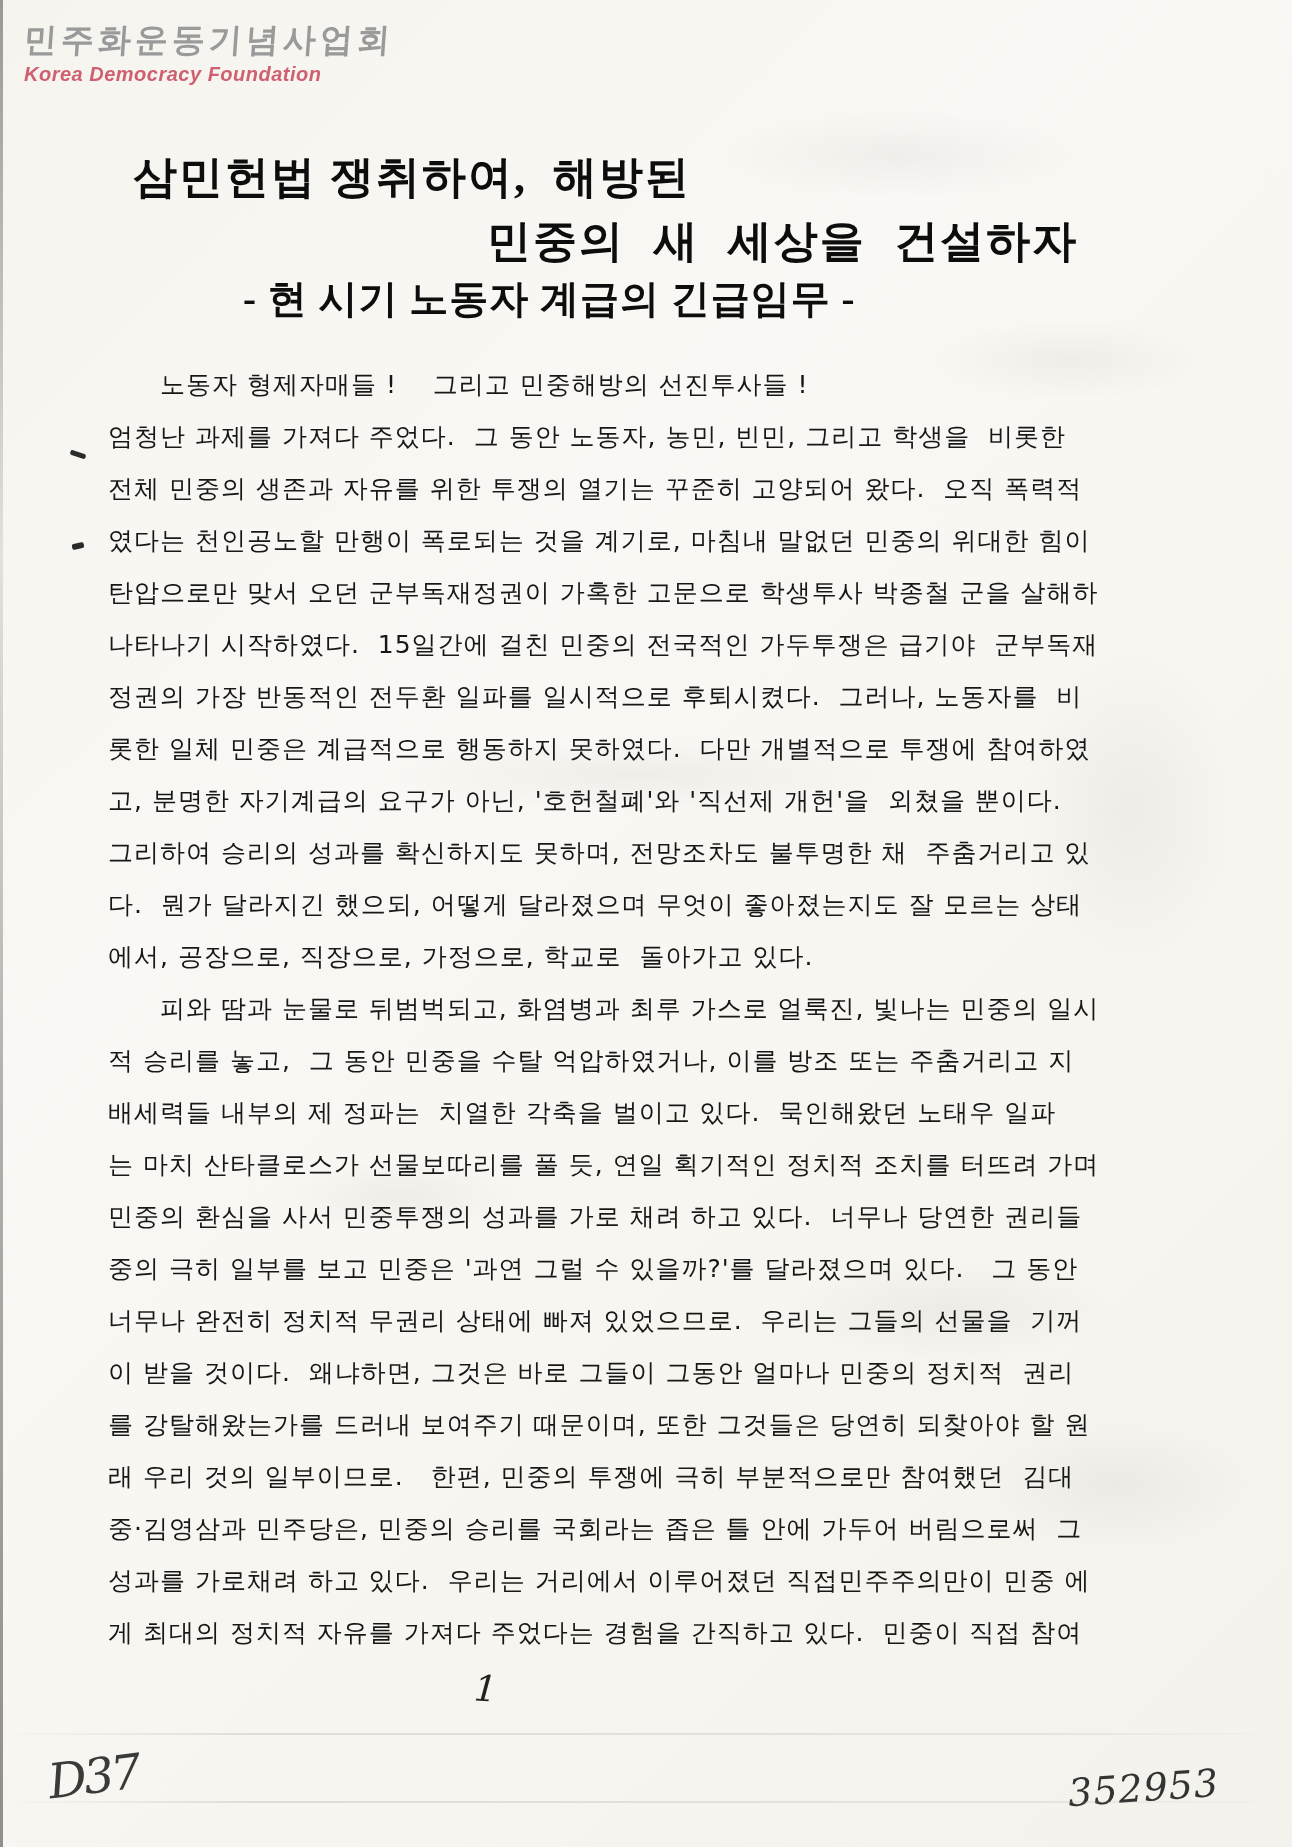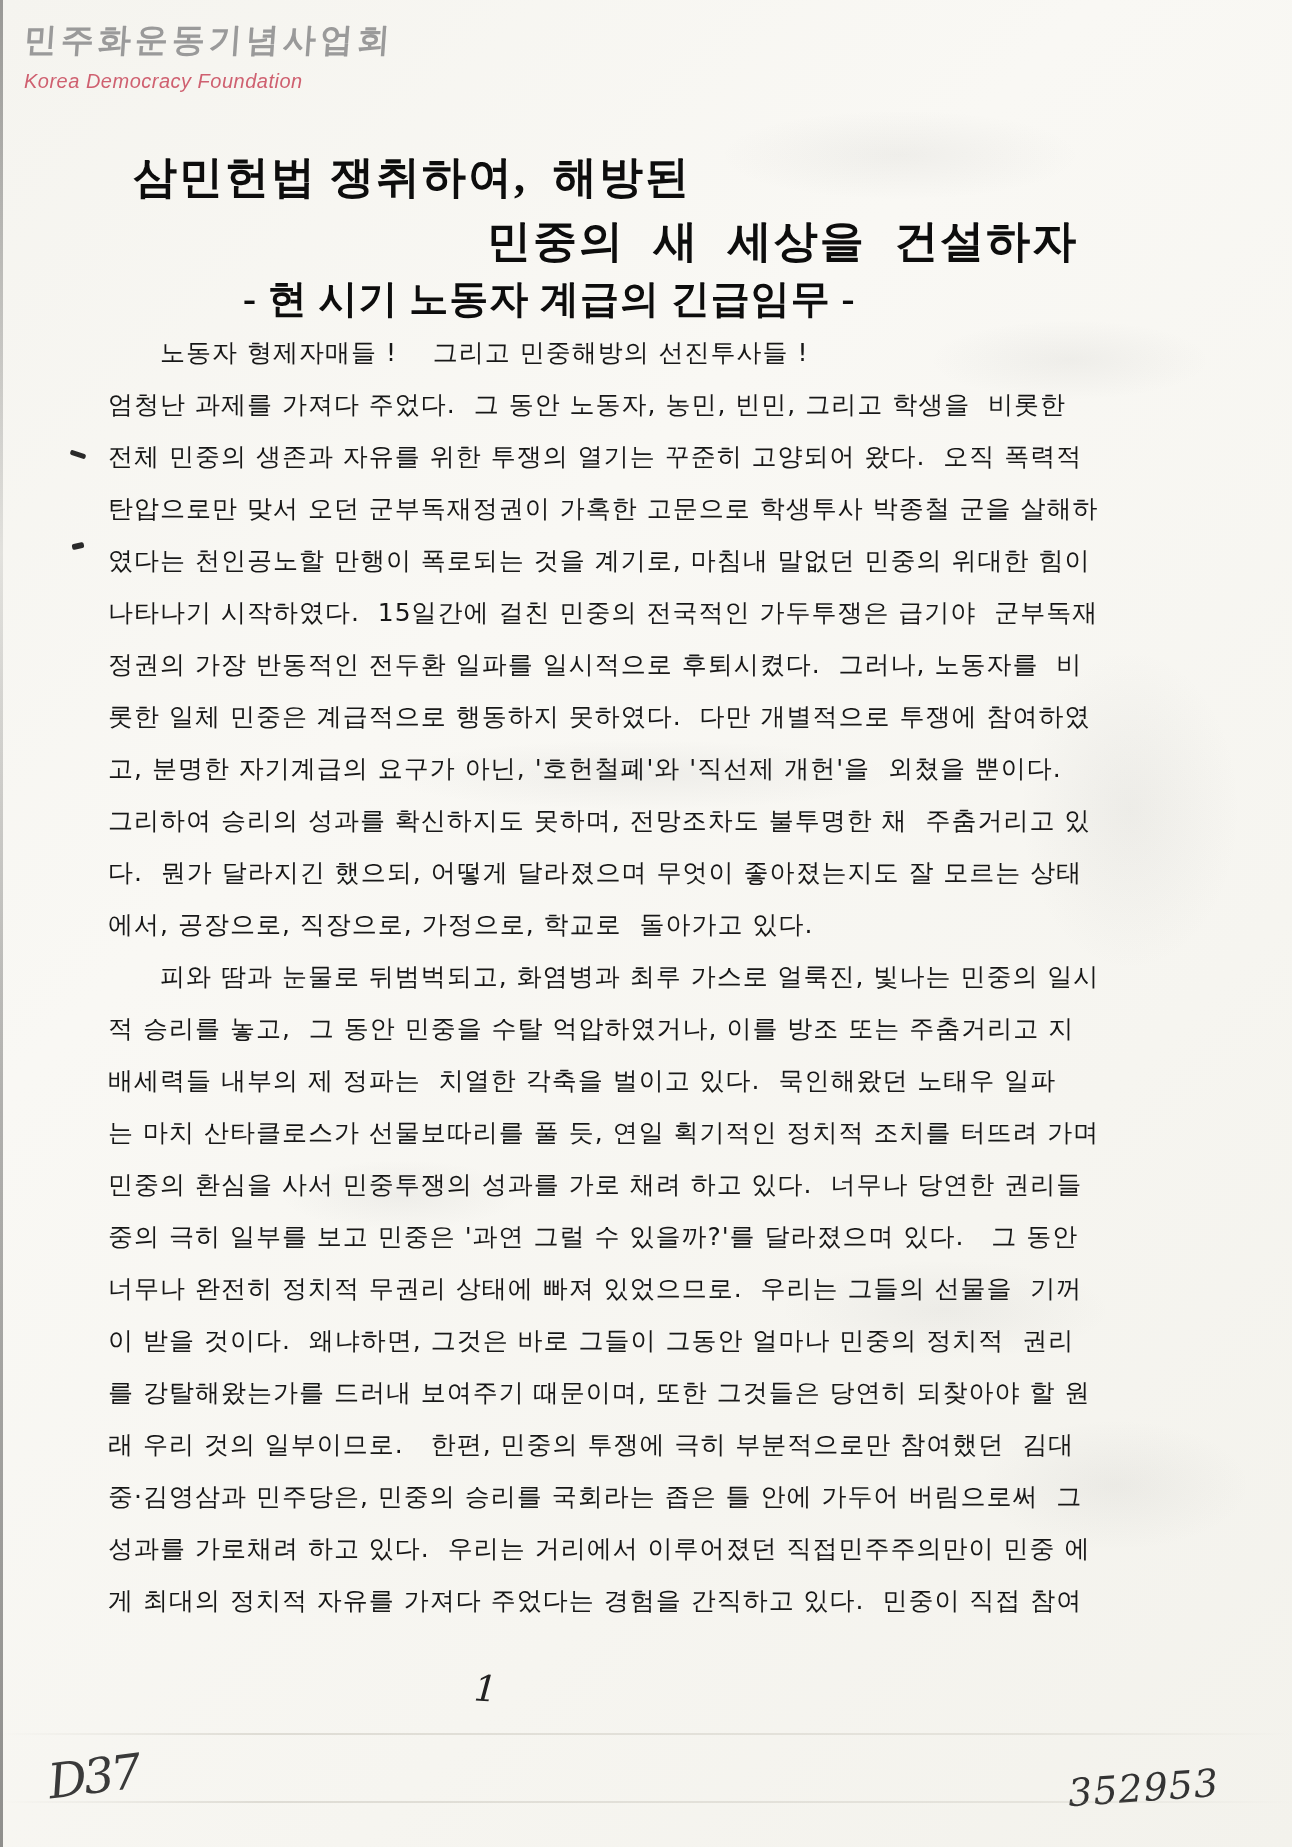--- a/index.html
+++ b/index.html
@@ -29,23 +29,22 @@
   .logo { position: absolute; left: 24px; top: 18px; }
   .logo-kr {
     font-family: "DejaVu Serif", serif;
     font-weight: bold;
     font-size: 33px;
     letter-spacing: 4px;
     color: #9a9a9a;
     transform: skewX(-4deg);
   }
   .logo-en {
-    margin-top: 7px;
     font-family: "Liberation Sans", sans-serif;
-    font-weight: normal;
+    font-weight: bold;
     font-style: italic;
     font-size: 20px;
     letter-spacing: 0.5px;
     color: #cf6070;
   }
   
   .title-line1 {
     position: absolute; left: 133px; top: 148px;
     font-family: "Liberation Serif", serif;
     font-weight: 700; font-size: 44px; letter-spacing: 2px;
@@ -58,21 +57,21 @@
     color: #0d0d0d; white-space: pre;
   }
   .subtitle {
     position: absolute; left: 243px; top: 272px;
     font-family: "Liberation Serif", serif;
     font-weight: 700; font-size: 39px; letter-spacing: 1px;
     color: #0d0d0d; white-space: pre; text-align: center;
   }
   
   .body-text {
-    position: absolute; left: 108px; top: 336px; width: 1092px;
+    position: absolute; left: 108px; top: 368px; width: 1092px;
   }
   .body-line {
     height: 52px;
     font-size: 25px;
     letter-spacing: 1px;
     color: #171717;
     white-space: pre;
     font-family: "DejaVu Sans", sans-serif;
   }
   .body-line.indent { padding-left: 52px; }
@@ -135,22 +134,22 @@
 
   <div class="title-line1">삼민헌법 쟁취하여,  해방된</div>
   <div class="title-line2">민중의 새 세상을 건설하자</div>
   <div class="subtitle">- 현 시기 노동자 계급의 긴급임무 -</div>
 
   <div class="body-text">
 
   <div class="body-line indent">노동자 형제자매들 !    그리고 민중해방의 선진투사들 !</div>
       <div class="body-line">엄청난 과제를 가져다 주었다.  그 동안 노동자, 농민, 빈민, 그리고 학생을  비롯한</div>
       <div class="body-line">전체 민중의 생존과 자유를 위한 투쟁의 열기는 꾸준히 고양되어 왔다.  오직 폭력적</div>
+      <div class="body-line">였다는 천인공노할 만행이 폭로되는 것을 계기로, 마침내 말없던 민중의 위대한 힘이</div>
       <div class="body-line">탄압으로만 맞서 오던 군부독재정권이 가혹한 고문으로 학생투사 박종철 군을 살해하</div>
-      <div class="body-line">였다는 천인공노할 만행이 폭로되는 것을 계기로, 마침내 말없던 민중의 위대한 힘이</div>
       <div class="body-line">나타나기 시작하였다.  15일간에 걸친 민중의 전국적인 가두투쟁은 급기야  군부독재</div>
       <div class="body-line">정권의 가장 반동적인 전두환 일파를 일시적으로 후퇴시켰다.  그러나, 노동자를  비</div>
       <div class="body-line">롯한 일체 민중은 계급적으로 행동하지 못하였다.  다만 개별적으로 투쟁에 참여하였</div>
       <div class="body-line">고, 분명한 자기계급의 요구가 아닌, '호헌철폐'와 '직선제 개헌'을  외쳤을 뿐이다.</div>
       <div class="body-line">그리하여 승리의 성과를 확신하지도 못하며, 전망조차도 불투명한 채  주춤거리고 있</div>
       <div class="body-line">다.  뭔가 달라지긴 했으되, 어떻게 달라졌으며 무엇이 좋아졌는지도 잘 모르는 상태</div>
       <div class="body-line">에서, 공장으로, 직장으로, 가정으로, 학교로  돌아가고 있다.</div>
       <div class="body-line indent">피와 땀과 눈물로 뒤범벅되고, 화염병과 최루 가스로 얼룩진, 빛나는 민중의 일시</div>
       <div class="body-line">적 승리를 놓고,  그 동안 민중을 수탈 억압하였거나, 이를 방조 또는 주춤거리고 지</div>
       <div class="body-line">배세력들 내부의 제 정파는  치열한 각축을 벌이고 있다.  묵인해왔던 노태우 일파</div>

